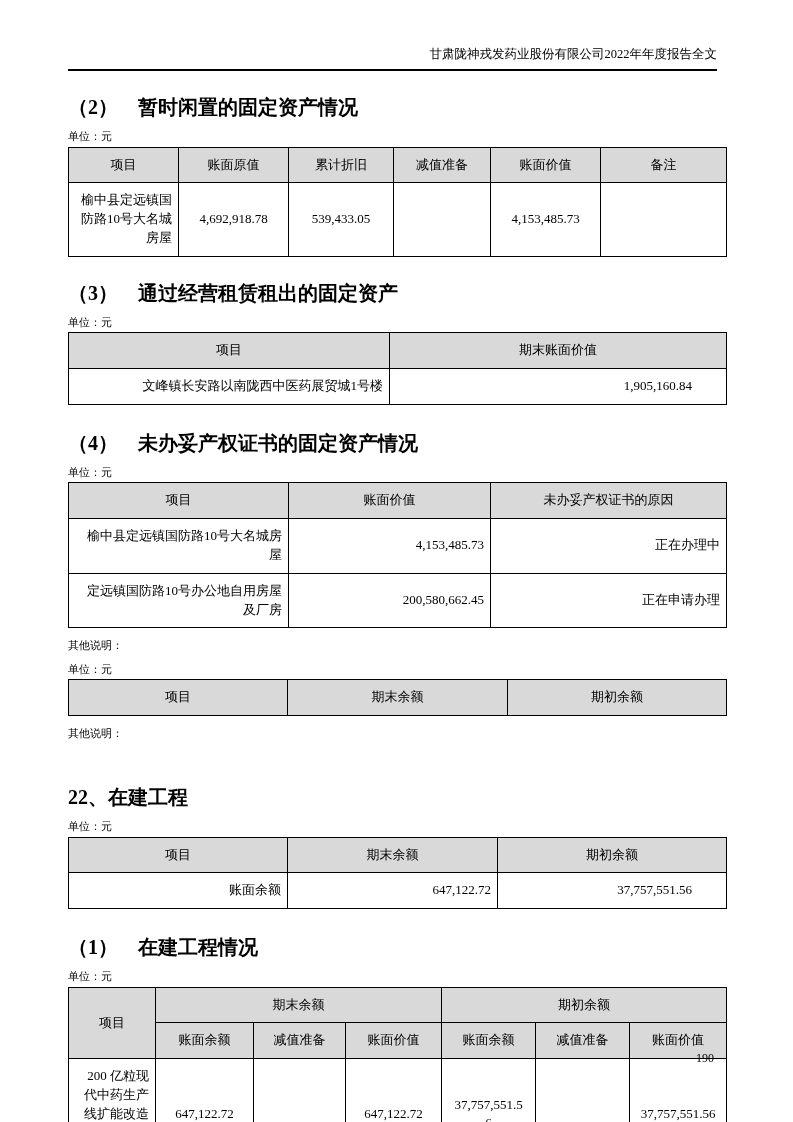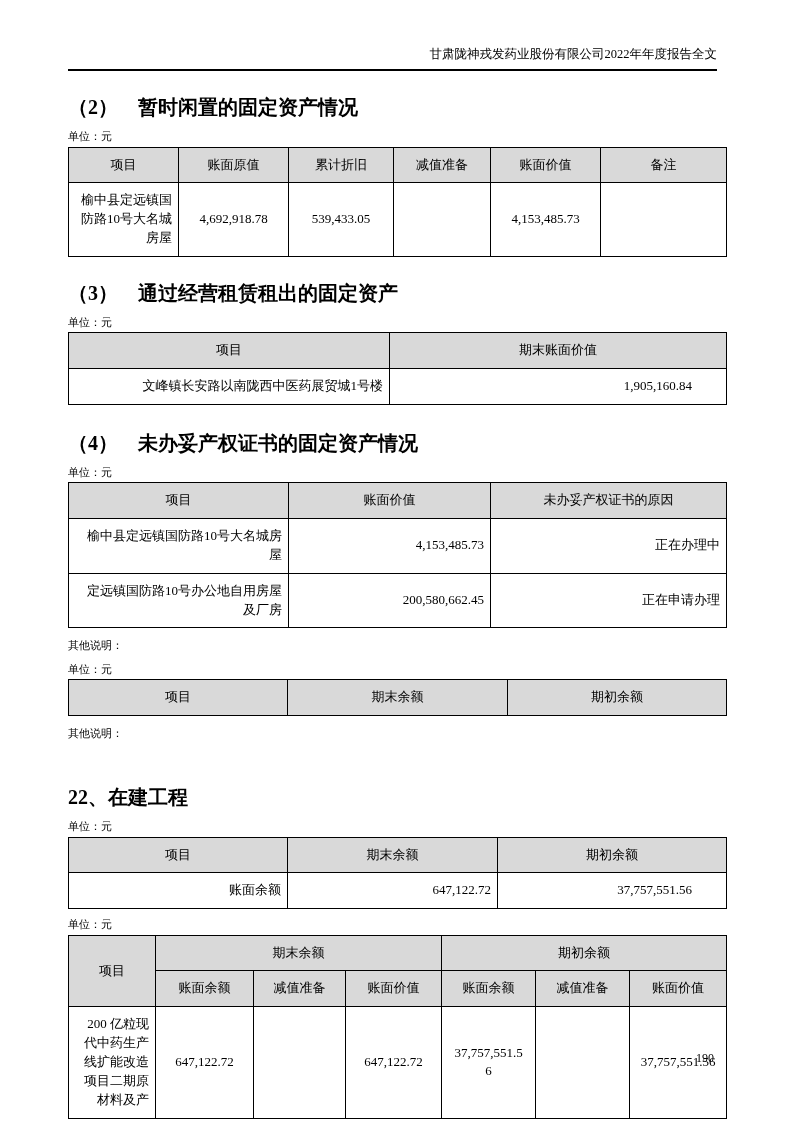--- a/index.html
+++ b/index.html
@@ -156,20 +156,21 @@
         <th>期初余额</th>
       </tr>
       <tr class="h26">
         <td class="l">账面余额</td>
         <td class="r">647,122.72</td>
         <td class="r-pad">37,757,551.56</td>
       </tr>
     </tbody>
   </table>
 
+  <h3 class="sec-h mt-md">（1）　在建工程情况</h3>
   <div class="unit">单位：元</div>
   <table class="tbl">
     <colgroup>
       <col style="width:87px">
         <col style="width:98px">
         <col style="width:92px">
         <col style="width:96px">
       <col style="width:94px">
         <col style="width:94px">
         <col style="width:97px">

